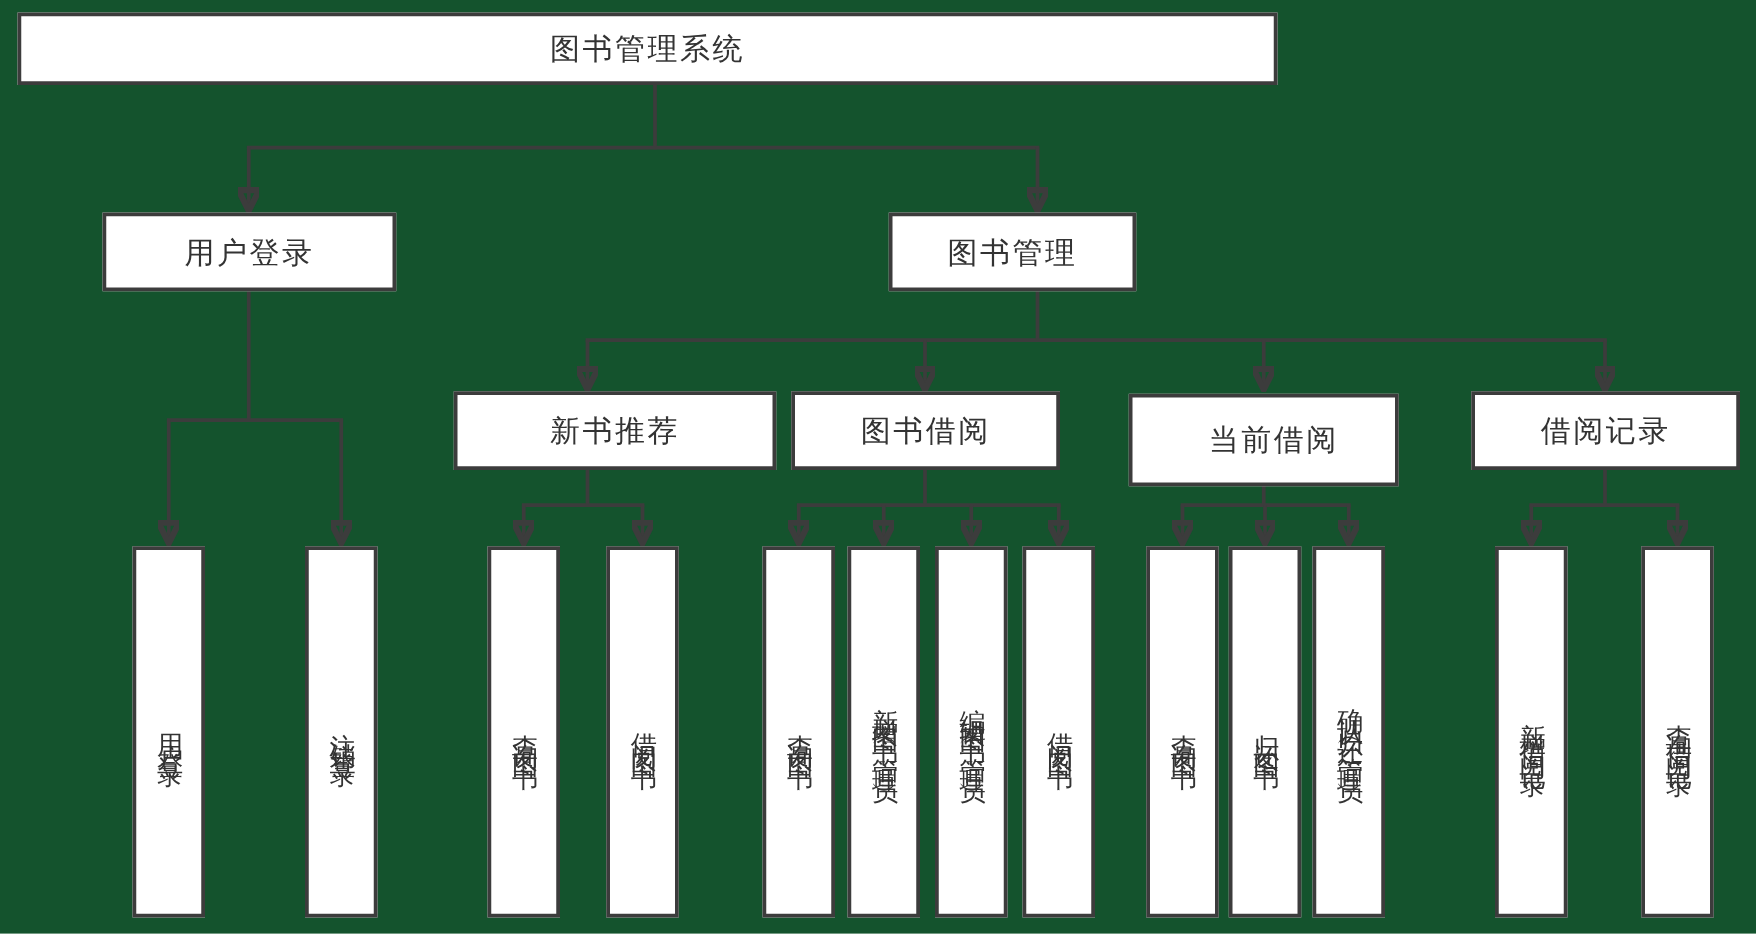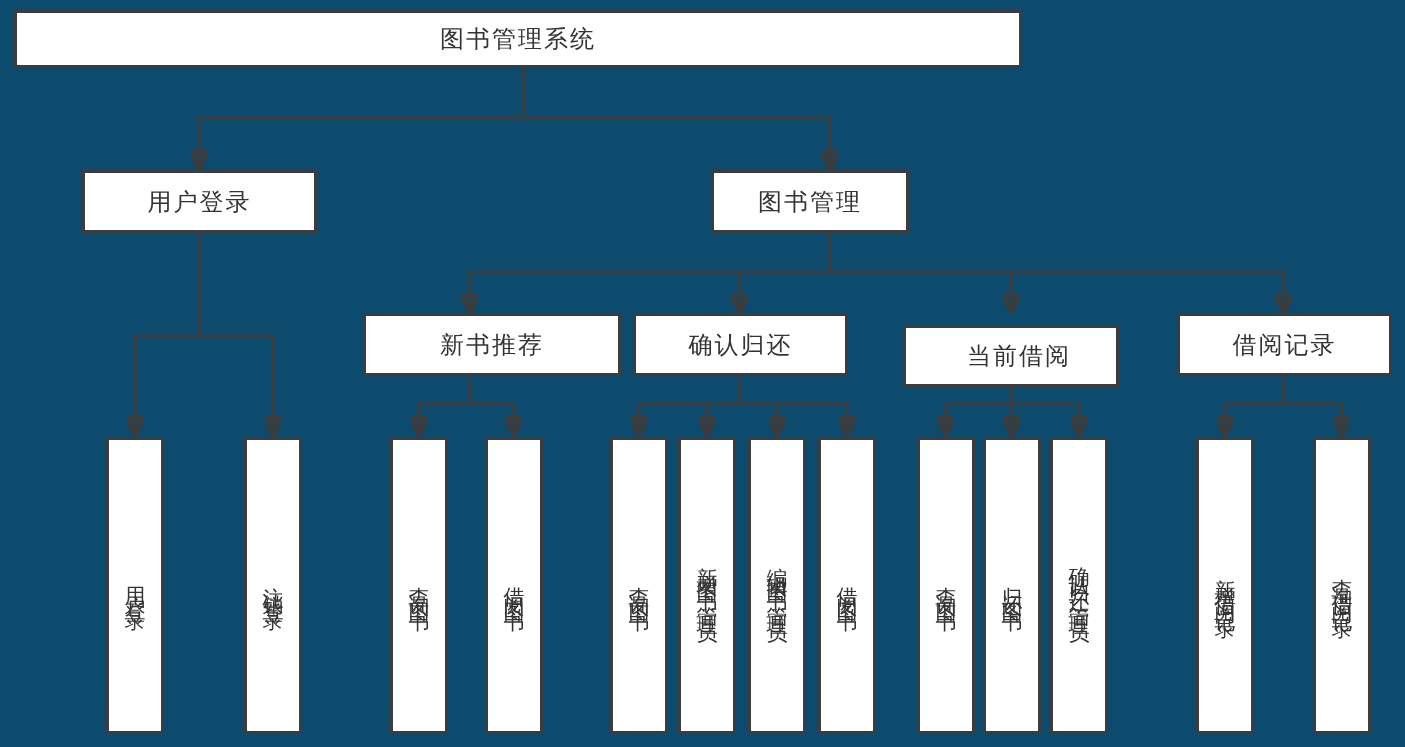--- a/index.html
+++ b/index.html
@@ -4,21 +4,21 @@
 <style>
   html, body {
     margin: 0;
     padding: 0;
     background: #ffffff;
   }
   .stage {
     position: relative;
     width: 1405px;
     height: 747px;
-    background: #0c4a6e;
+    background: #14532d;
     overflow: hidden;
     font-family: "Liberation Sans", "DejaVu Sans", sans-serif;
   }
   .wires {
     position: absolute;
     left: 0;
     top: 0;
     z-index: 1;
   }
   .wires path {
@@ -117,22 +117,22 @@
     <path d="M1225 404 V433" marker-end="url(#ah)"></path>
     <path d="M1342 404 V433" marker-end="url(#ah)"></path>
   </svg>
 
   <div class="node h" style="left:14px; top:10px; width:1008px; height:58px;">图书管理系统</div>
 
   <div class="node h" style="left:82px; top:170px; width:235px; height:63px;">用户登录</div>
   <div class="node h" style="left:711px; top:170px; width:198px; height:63px;">图书管理</div>
 
   <div class="node h" style="left:363px; top:313px; width:258px; height:63px;">新书推荐</div>
-  <div class="node h" style="left:633px; top:313px; width:215px; height:63px;">确认归还</div>
-  <div class="node h" style="left:903px; top:325px; width:216px; height:62px;padding-left:16px;">当前借阅</div>
+  <div class="node h" style="left:633px; top:313px; width:215px; height:63px;">图书借阅</div>
+  <div class="node h" style="left:903px; top:315px; width:216px; height:74px;padding-left:16px;">当前借阅</div>
   <div class="node h" style="left:1177px; top:313px; width:215px; height:63px;">借阅记录</div>
 
   <div class="node v" style="left:106px;">用户登录</div>
   <div class="node v" style="left:244px;">注销登录</div>
 
   <div class="node v" style="left:390px;">查询图书</div>
   <div class="node v" style="left:485px;">借阅图书</div>
 
   <div class="node v" style="left:610px;">查询图书</div>
   <div class="node v" style="left:678px;">新增图书（管理员）</div>

